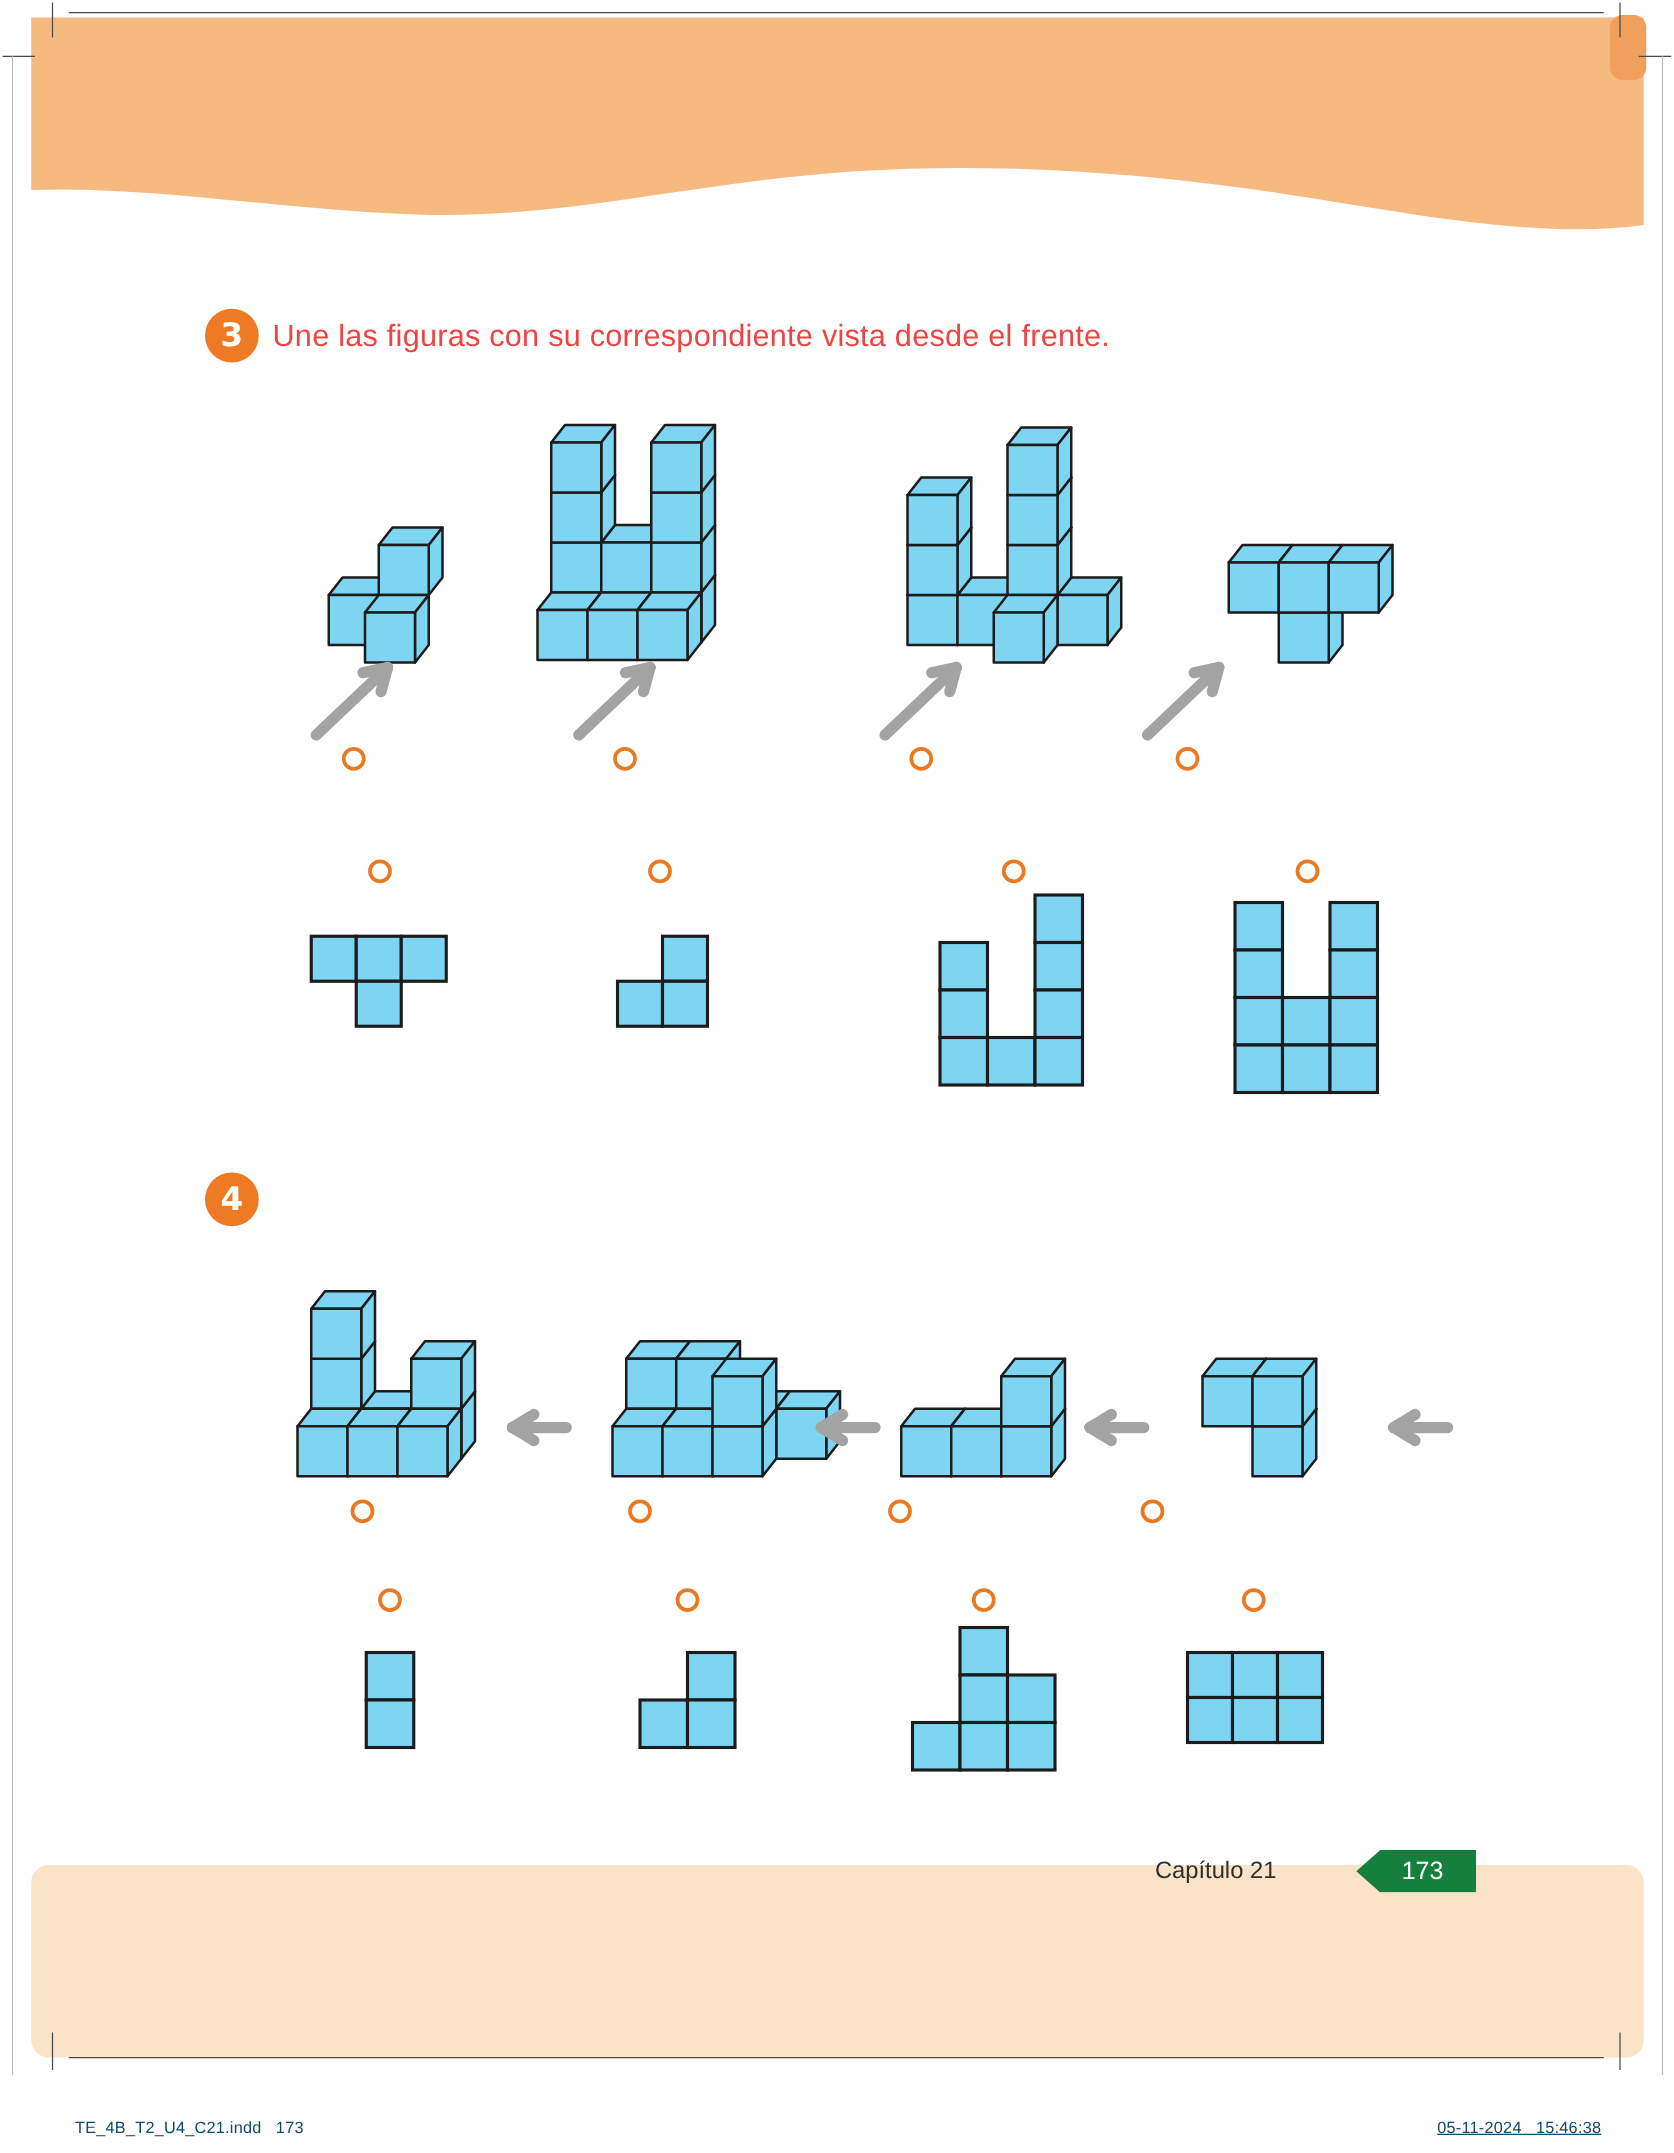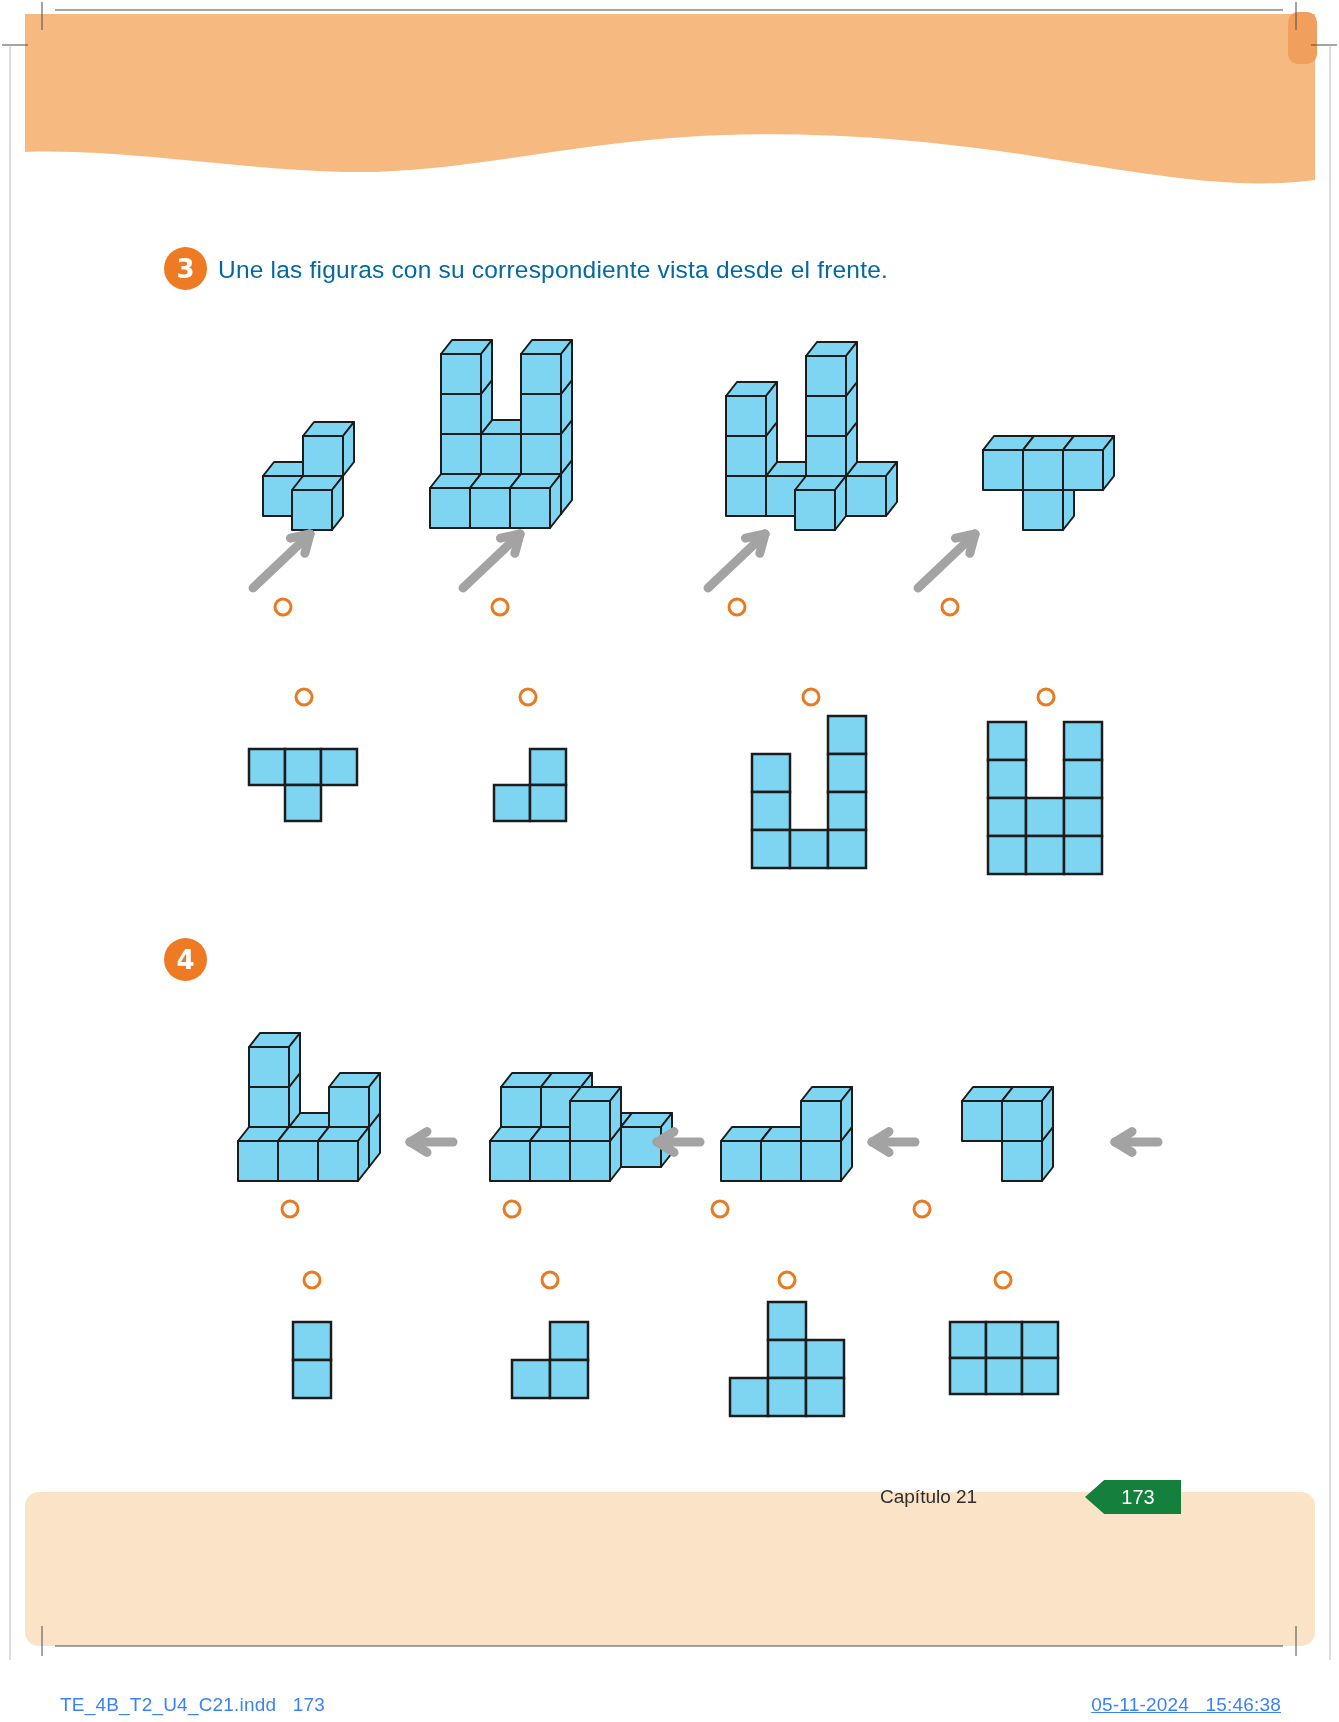--- a/index.html
+++ b/index.html
@@ -2,29 +2,29 @@
 <html><head>
 <meta charset="utf-8">
 <style>
   html,body{margin:0;padding:0;background:#ffffff;}
   .page{position:relative;width:1339px;height:1722px;background:#ffffff;overflow:hidden;
         font-family:"Liberation Sans",sans-serif;}
   svg{position:absolute;left:0;top:0;}
   .badge{position:absolute;width:43px;height:43px;border-radius:50%;background:#EE7B23;
          color:#ffffff;font-size:26px;font-weight:bold;display:flex;align-items:center;
          justify-content:center;font-family:"DejaVu Sans",sans-serif;}
-  .ex-title{position:absolute;font-size:24.5px;color:#0369a1;letter-spacing:0.2px;
+  .ex-title{position:absolute;font-size:24.5px;color:#ef4444;letter-spacing:0.2px;
             font-family:"Liberation Sans",sans-serif;white-space:pre;line-height:32px;}
-  .footer-chapter{position:absolute;left:880px;top:1486px;width:185px;text-align:left;
+  .footer-chapter{position:absolute;left:880px;top:1486px;width:185px;text-align:center;
                   font-size:19px;color:#2e2e2e;}
   .footer-tab{position:absolute;left:1085px;top:1480px;width:96px;height:34px;background:#15803d;
               clip-path:polygon(0% 50%,20% 0%,100% 0%,100% 100%,20% 100%);
               display:flex;align-items:center;justify-content:center;padding-left:10px;
               box-sizing:border-box;color:#ffffff;font-size:20px;}
-  .print-line{position:absolute;top:1694px;font-size:19px;color:#3b82f6;white-space:pre;
+  .print-line{position:absolute;top:1694px;font-size:13px;color:#0c4a6e;white-space:pre;
               letter-spacing:0.2px;}
   .print-left{left:60px;}
   .print-right{right:58px;text-align:right;text-decoration:underline;}
 </style>
 </head>
 <body>
 
 <div class="page">
 
   <svg id="gfx" width="1339" height="1722" viewBox="0 0 1339 1722">

